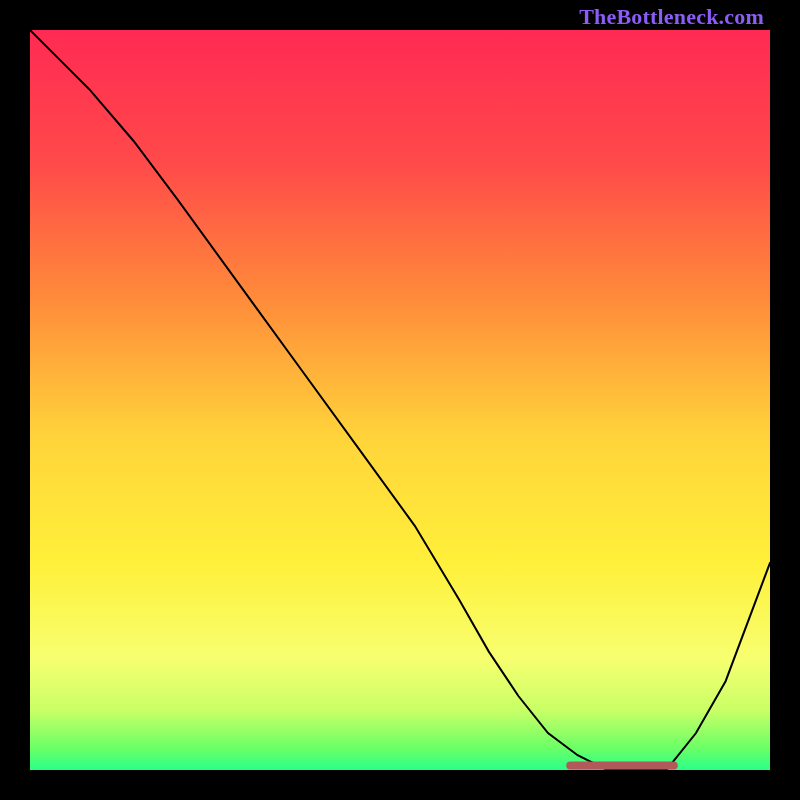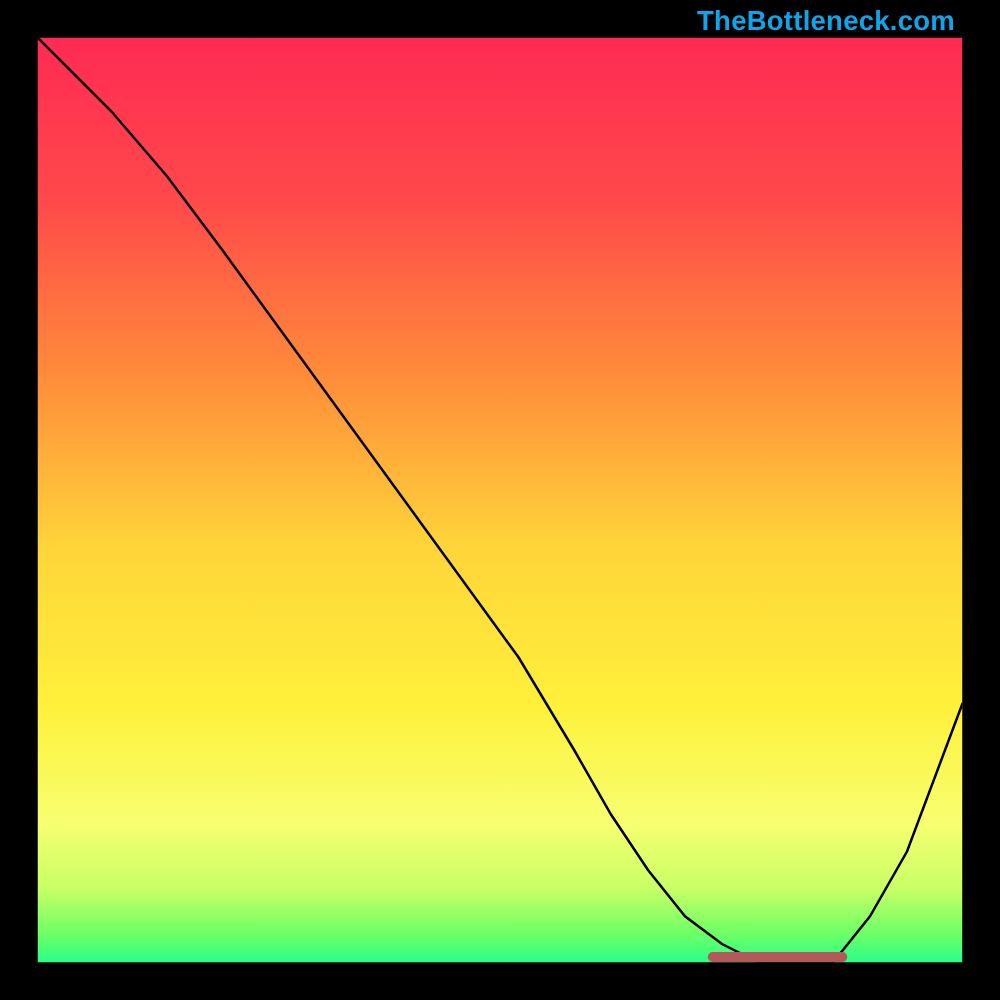--- a/index.html
+++ b/index.html
@@ -22,24 +22,24 @@
     position: absolute;
     left: 0;
     top: 0;
     width: 100%;
     height: 100%;
   }
   .watermark {
     position: absolute;
     top: 4px;
     right: 36px;
-    font-family: Liberation Sans, sans-serif;
+    font-family: Liberation Serif, serif;
     font-size: 22px;
     font-weight: 600;
-    color: #0ea5e9;
+    color: #8b5cf6;
     letter-spacing: 0.2px;
   }
   svg.curve {
     position: absolute;
     left: 0;
     top: 0;
     width: 100%;
     height: 100%;
   }
 </style>

